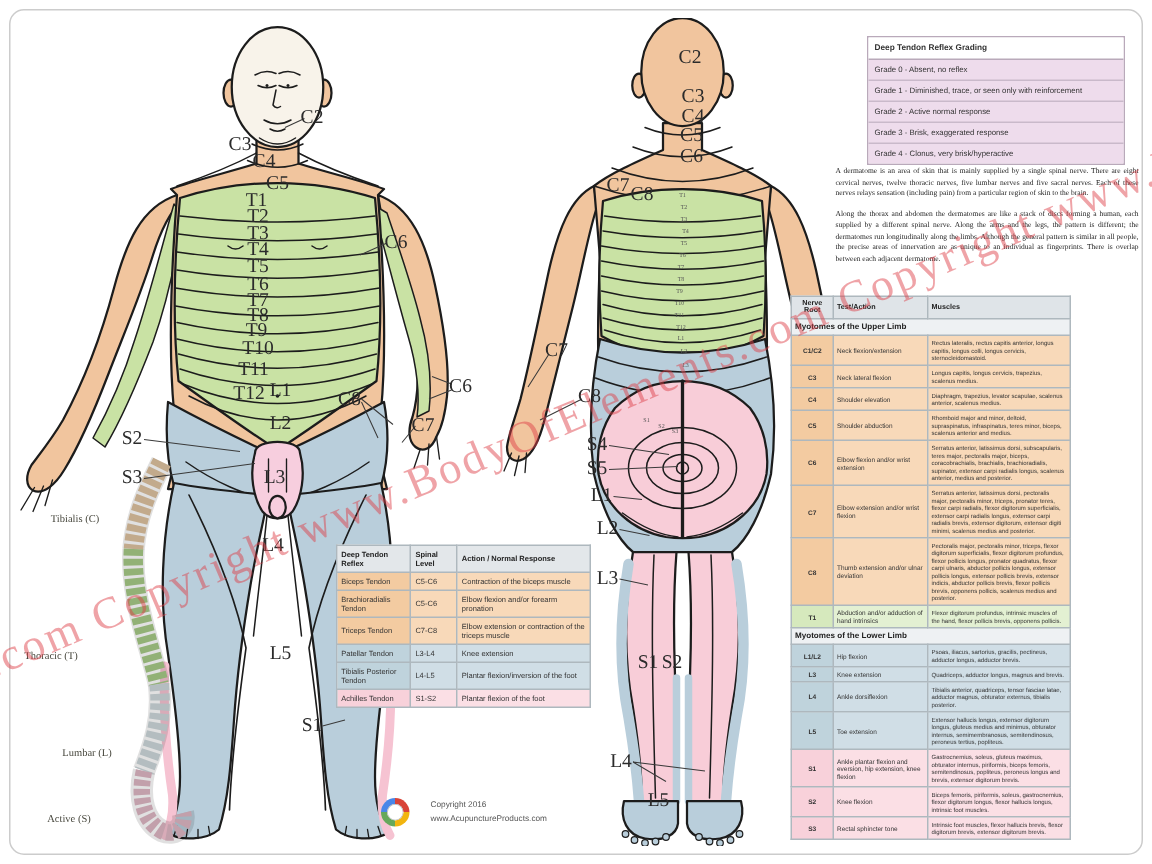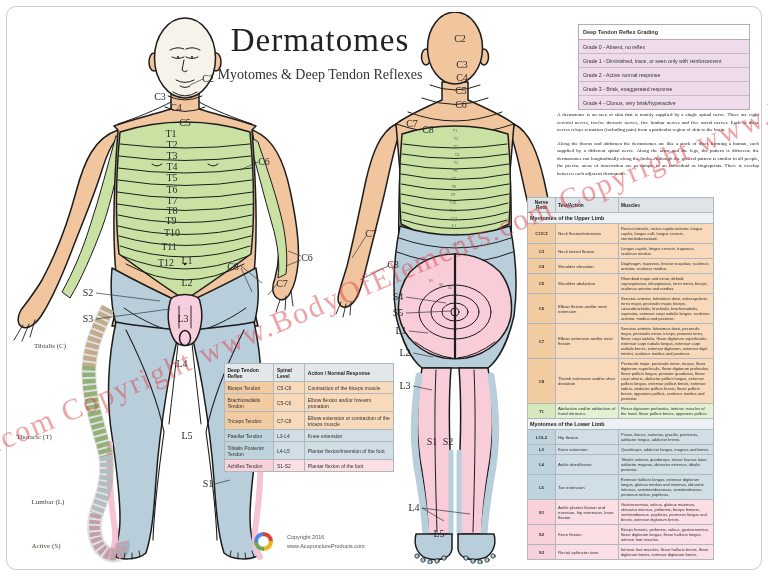--- a/index.html
+++ b/index.html
@@ -50,21 +50,21 @@
   #reflex th{background:#e3e7ea;font-size:5px;color:#222;text-align:left;}
   #reflex td{font-size:5px;color:#333;}
   #reflex td.root{font-weight:normal;}
 
   
   svg{position:absolute;z-index:1;}
   #leaders{z-index:2;pointer-events:none;}
   #labels{position:absolute;inset:0;z-index:3;pointer-events:none;}
   .lbl{position:absolute;transform:translate(-50%,-50%);font-family:"Liberation Serif",serif;
        color:#2b2b2b;white-space:nowrap;}
-  .lbl.md{font-size:10px;}
+  .lbl.md{font-size:13px;}
   .lbl.xs{font-size:4px;color:#555;}
   .lbl.sp{font-size:7px;color:#45453b;}
 
   
   #footer{position:absolute;left:254px;top:532px;z-index:4;display:flex;align-items:center;gap:14px;}
   #logo{width:19px;height:19px;border-radius:50%;
     background:conic-gradient(#d84338 0 25%,#f2b50f 25% 50%,#66a85b 50% 75%,#4a86e8 75% 100%);
     position:relative;}
   #logo::after{content:"";position:absolute;left:4px;top:4px;width:11px;height:11px;border-radius:50%;
     background:#fff;box-shadow:inset 0 0 0 0.5px #bbb;}
@@ -307,28 +307,24 @@
       <span class="lbl md" style="left: 398px; top: 312px;">S5</span>
       <span class="lbl md" style="left: 401px; top: 330px;">L1</span>
       <span class="lbl md" style="left: 405px; top: 352px;">L2</span>
       <span class="lbl md" style="left: 405px; top: 385px;">L3</span>
       <span class="lbl md" style="left: 432px; top: 441px;">S1</span>
       <span class="lbl md" style="left: 448px; top: 441px;">S2</span>
       <span class="lbl md" style="left: 414px; top: 507px;">L4</span>
       <span class="lbl md" style="left: 439px; top: 533px;">L5</span>
       <span class="lbl sp" style="left: 50px; top: 346px;">Tibialis (C)</span>
       <span class="lbl sp" style="left: 34px; top: 437px;">Thoracic (T)</span>
-      <span class="lbl sp" style="left: 48px; top: 502px;">Lumbar (L)</span>
+      <span class="lbl sp" style="left: 58px; top: 502px;">Lumbar (L)</span>
       <span class="lbl sp" style="left: 46px; top: 546px;">Active (S)</span>
     </div>
 
-  <div class="title-wrap">
-    <div class="title">Dermatomes</div>
-    <div class="subtitle">Myotomes &amp; Deep Tendon Reflexes</div>
-  </div>
 
   <div id="grading">
     <div class="g-title">Deep Tendon Reflex Grading</div>
     <div id="grading-rows">
         <div class="grade-row">Grade 0 - Absent, no reflex</div>
         <div class="grade-row">Grade 1 - Diminished, trace, or seen only with reinforcement</div>
         <div class="grade-row">Grade 2 - Active normal response</div>
         <div class="grade-row">Grade 3 - Brisk, exaggerated response</div>
         <div class="grade-row">Grade 4 - Clonus, very brisk/hyperactive</div>
       </div>

